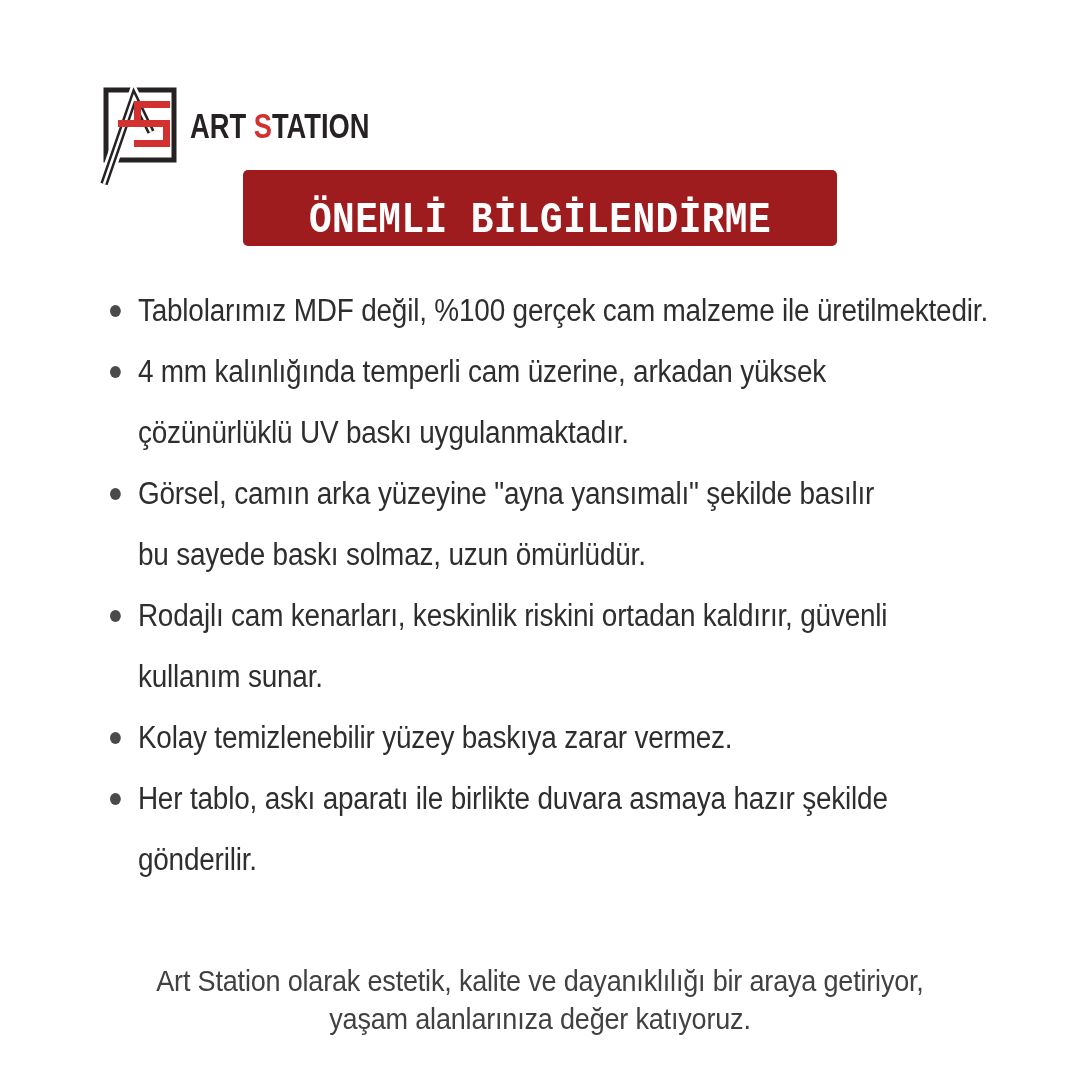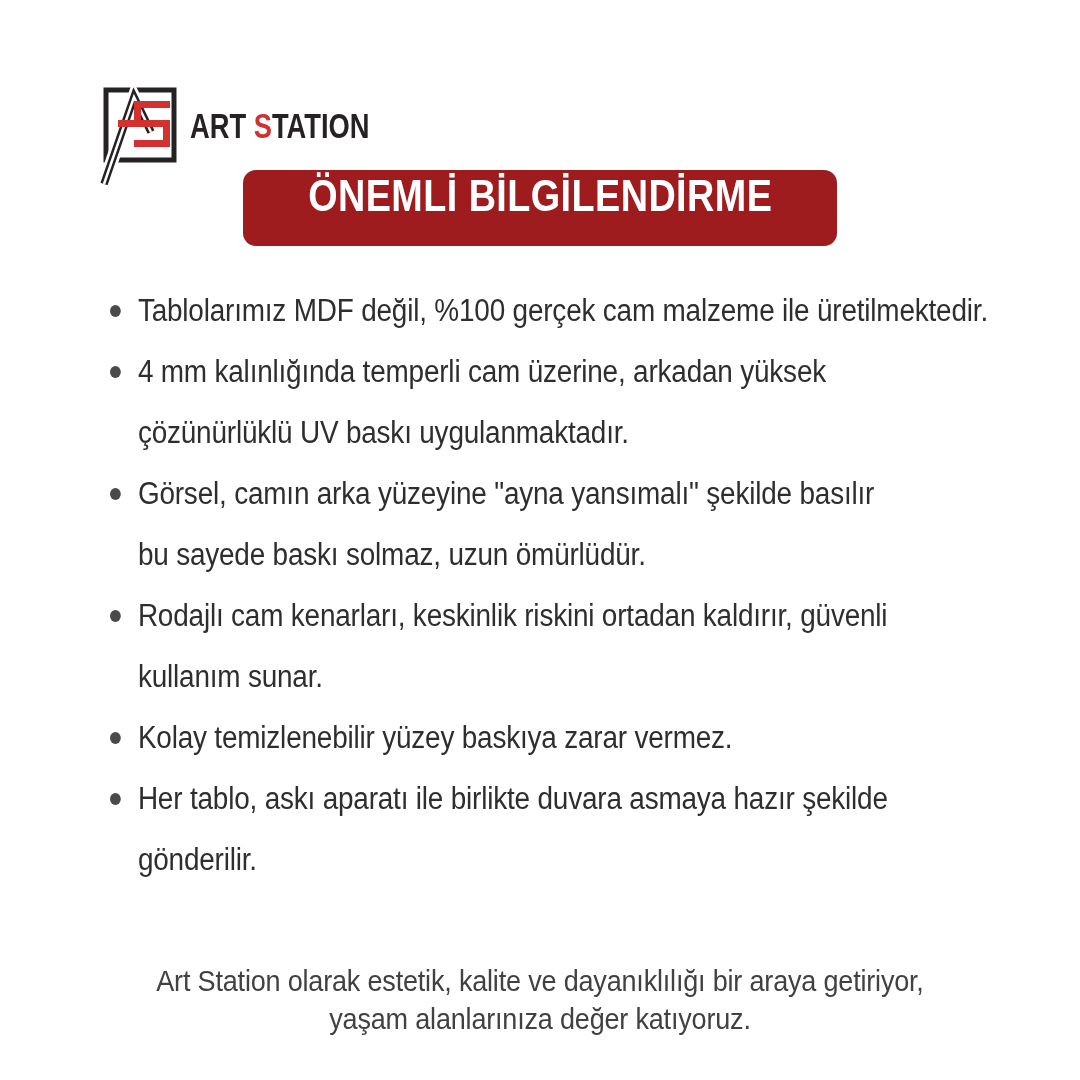--- a/index.html
+++ b/index.html
@@ -37,24 +37,25 @@
   .logotype .accent { color: #D33030; }
 
   
   .banner {
     position: absolute;
     top: 170px;
     left: calc(50% - 297px);
     width: 594px;
     height: 76px;
     background: #9E1B1E;
-    border-radius: 13px;
+    border-radius: 5px;
     display: flex;
-    align-items: flex-start;
+    align-items: flex-end;
     justify-content: center;
+    font-family: Liberation Mono, monospace;
   }
   .banner-text {
     color: #ffffff;
     font-size: 45px;
     font-weight: 700;
     letter-spacing: 0.5px;
     white-space: nowrap;
     transform: scaleX(0.84);
     transform-origin: 50% 50%;
   }

